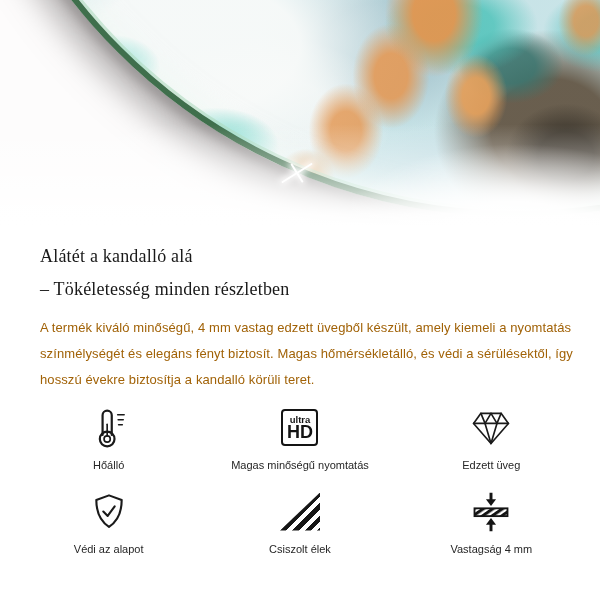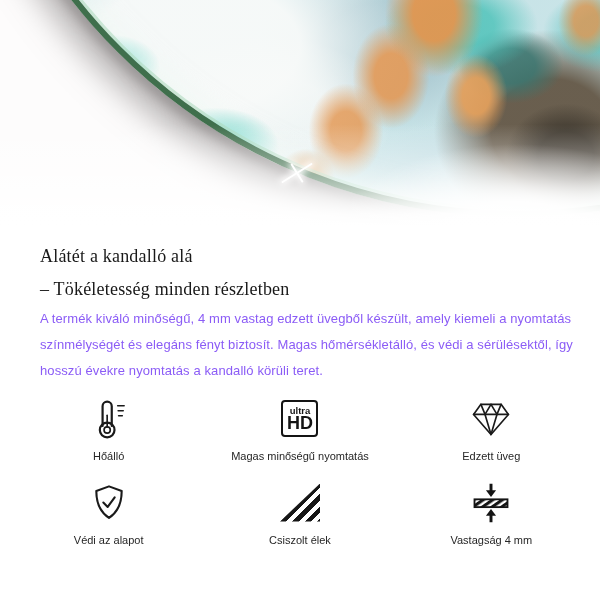--- a/index.html
+++ b/index.html
@@ -76,23 +76,24 @@
     margin-top:14px;
     font-family:"Liberation Serif", serif;
     font-weight:400;
     font-size:18px;
     line-height:33px;
     color:#191919;
     letter-spacing:0.2px;
   }
   .headline span { display:block; white-space:nowrap; }
   .body-copy {
+    margin-top:9px;
     font-size:13px;
     line-height:26px;
-    color:#8b5cf6;
+    color:#a16207;
     letter-spacing:0.1px;
   }
   .body-copy span { display:block; white-space:nowrap; }
 
   
   .features {
     width:574px;
     margin:12px auto 0;
     display:grid;
     grid-template-columns:repeat(3,1fr);
@@ -138,21 +139,21 @@
 </div>
 
 <div class="content">
   <h1 class="headline">
     <span>Alátét a kandalló alá</span>
     <span>– Tökéletesség minden részletben</span>
   </h1>
   <p class="body-copy">
     <span>A termék kiváló minőségű, 4 mm vastag edzett üvegből készült, amely kiemeli a nyomtatás</span>
     <span>színmélységét és elegáns fényt biztosít. Magas hőmérsékletálló, és védi a sérülésektől, így</span>
-    <span>hosszú évekre nyomtatás a kandalló körüli teret.</span>
+    <span>hosszú évekre biztosítja a kandalló körüli teret.</span>
   </p>
 </div>
 
 <div class="features">
 
   <div class="feature">
     <div class="icon-box">
       <svg width="44" height="44" viewBox="0 0 48 48">
         <circle class="icon-stroke" cx="22" cy="36" r="8"></circle>
         <path class="icon-stroke" d="M17 31.5 V10 a5 5 0 0 1 10 0 V31.5" fill="#ffffff"></path>

